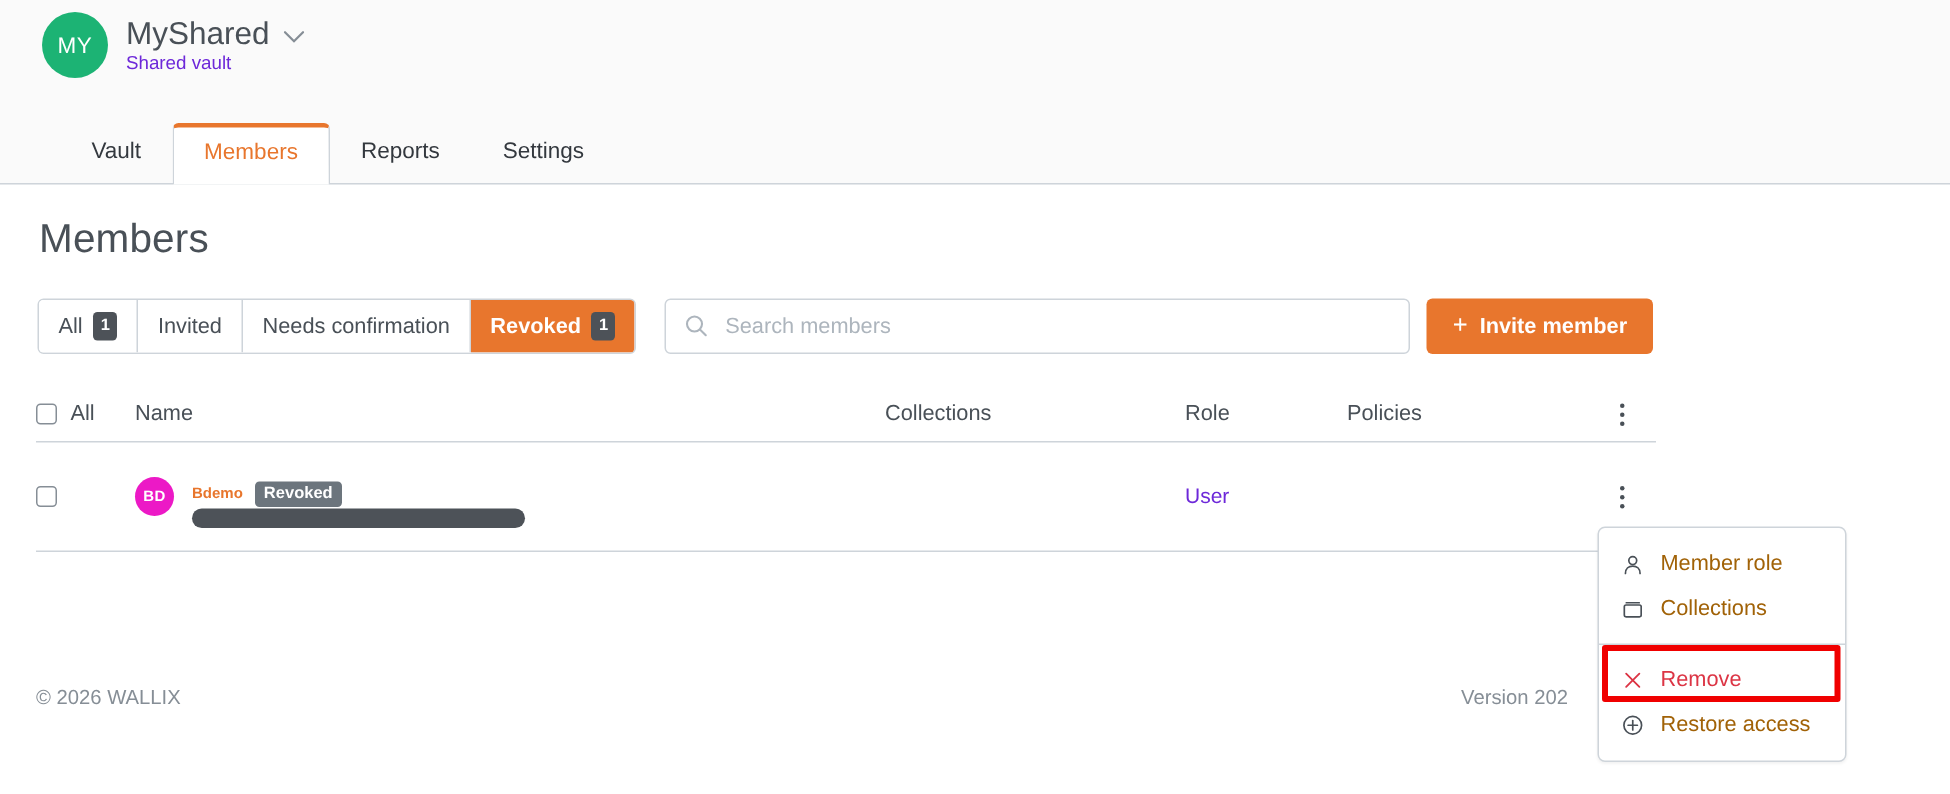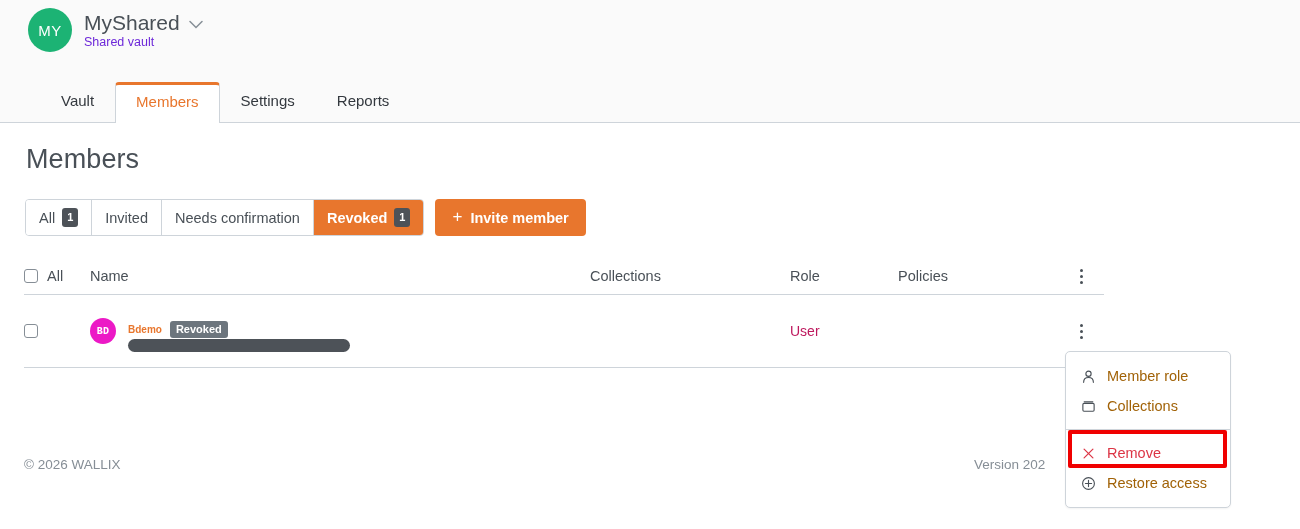--- a/index.html
+++ b/index.html
@@ -278,21 +278,20 @@
   .m-avatar {
     width: 26px; height: 26px;
     border-radius: 50%;
     background: #ec19c6;
     color: #ffffff;
     font-size: 10px;
     font-weight: 600;
     display: flex; align-items: center; justify-content: center;
     flex: none;
     letter-spacing: 0.3px;
-    font-family: Liberation Mono, monospace;
   }
 
   .m-texts { display: flex; flex-direction: column; gap: 3px; position: relative; }
 
   .m-name-row { display: flex; align-items: center; gap: 8px; }
 
   .m-name {
     font-size: 10px;
     color: #e8762d;
     font-weight: 600;
@@ -316,21 +315,21 @@
   }
   .redaction {
     position: absolute;
     left: 0; top: -2px;
     width: 222px;
     height: 13px;
     background: #4d5258;
     border-radius: 7px;
   }
 
-  .role-text { font-size: 14px; color: #be185d; }
+  .role-text { font-size: 14px; color: #6d28d9; }
 
   
   .footer-left {
     position: absolute;
     left: 24px;
     top: 457px;
     font-size: 13.5px;
     color: #868e96;
   }
   .footer-right {
@@ -402,22 +401,22 @@
               </svg>
           </span>
         </div>
         <span class="org-sub">Shared vault</span>
       </div>
     </div>
 
     <div class="tabs">
       <div class="tab">Vault</div>
       <div class="tab active">Members</div>
+      <div class="tab">Reports</div>
       <div class="tab">Settings</div>
-      <div class="tab">Reports</div>
     </div>
   </div>
 
   <div class="page-title">Members</div>
 
   <div class="toolbar">
 
     <div class="filter-group">
       <div class="filter-btn">
         <span>All</span>
@@ -428,20 +427,29 @@
       </div>
       <div class="filter-btn">
         <span>Needs confirmation</span>
       </div>
       <div class="filter-btn active">
         <span>Revoked</span>
         <span class="count-badge">1</span>
       </div>
     </div>
 
+    <div class="search-wrap">
+      <span class="search-icon">
+        <svg width="16" height="16" viewBox="0 0 16 16">
+            <circle cx="7" cy="7" r="5" fill="none" stroke="#adb5bd" stroke-width="1.4"></circle>
+            <line x1="10.8" y1="10.8" x2="14.5" y2="14.5" stroke="#adb5bd" stroke-width="1.4" stroke-linecap="round"></line>
+          </svg>
+      </span>
+      <input class="search-input" type="text" placeholder="Search members" style="">
+    </div>
 
     <button class="invite-btn">
       <span class="plus-icon">+</span>
       <span>Invite member</span>
     </button>
   </div>
 
   <div class="table">
 
     <div class="t-head">

